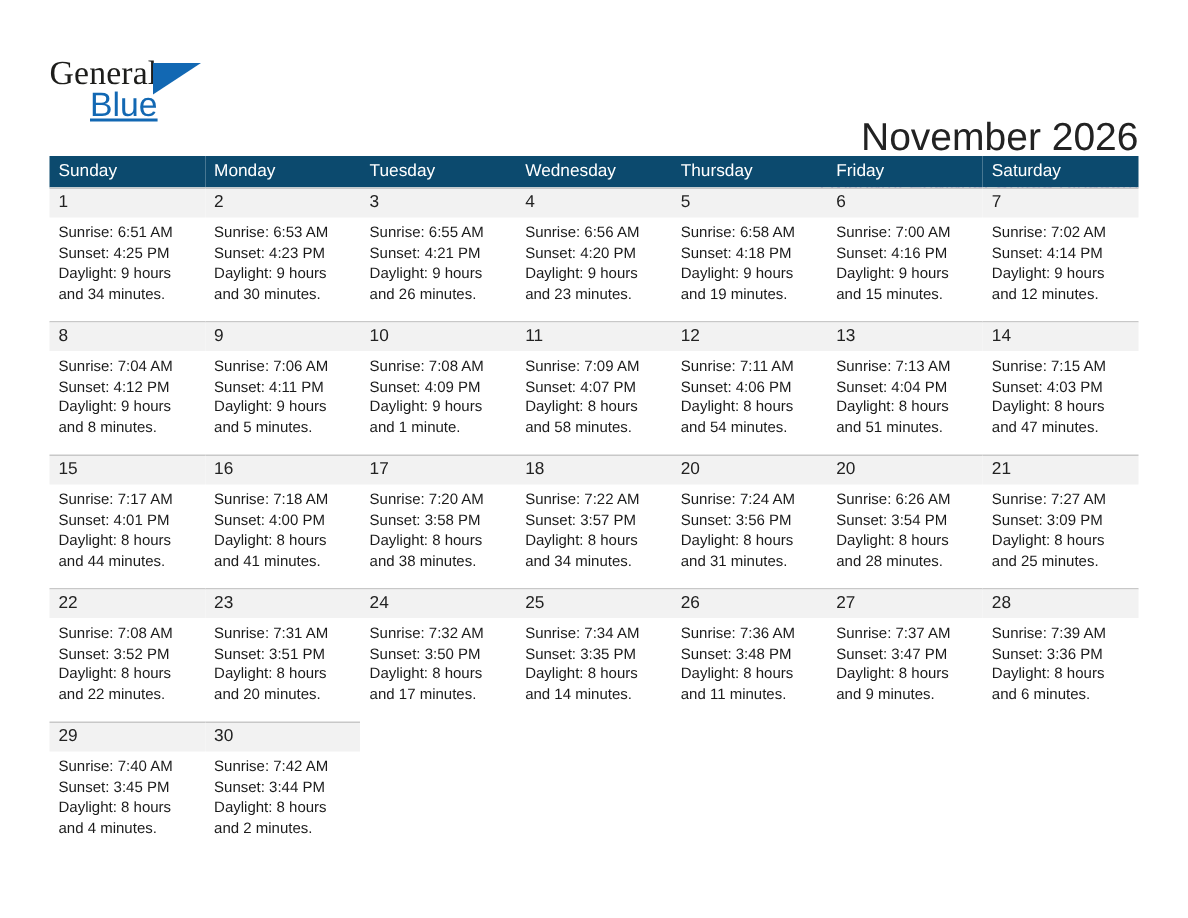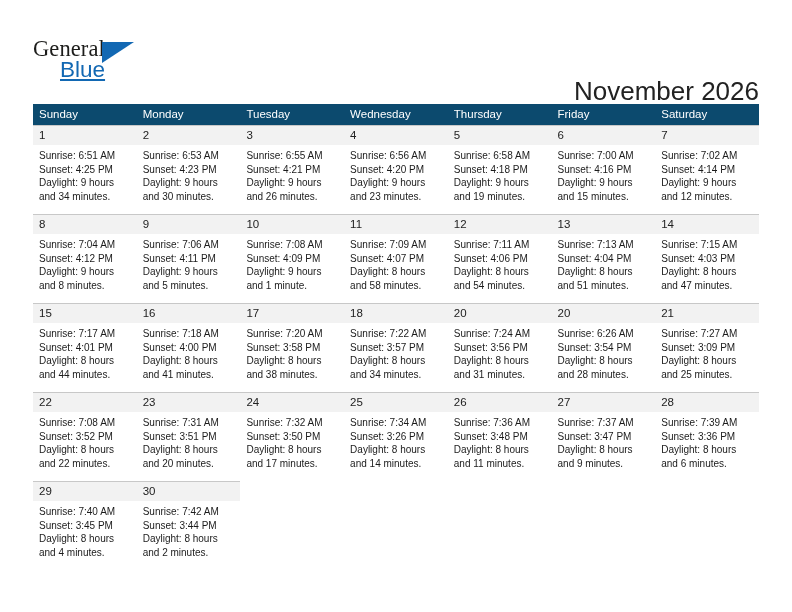--- a/index.html
+++ b/index.html
@@ -442,21 +442,21 @@
                 <div>Daylight: 8 hours</div>
                 <div>and 17 minutes.</div>
               </div>
             </div>
           </td>
           <td>
             <div class="daycell filled">
               <div class="daynum">25</div>
               <div class="details">
                 <div>Sunrise: 7:34 AM</div>
-                <div>Sunset: 3:26 PM</div>
+                <div>Sunset: 3:35 PM</div>
                 <div>Daylight: 8 hours</div>
                 <div>and 14 minutes.</div>
               </div>
             </div>
           </td>
           <td>
             <div class="daycell filled">
               <div class="daynum">26</div>
               <div class="details">
                 <div>Sunrise: 7:36 AM</div>

